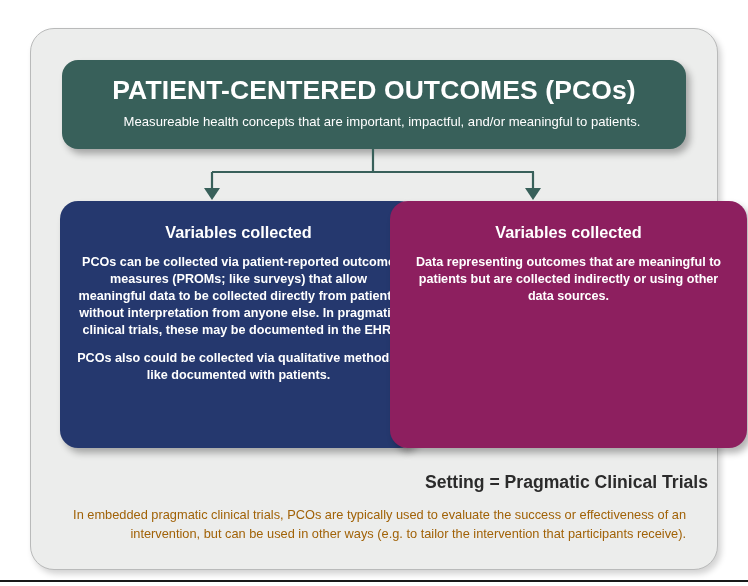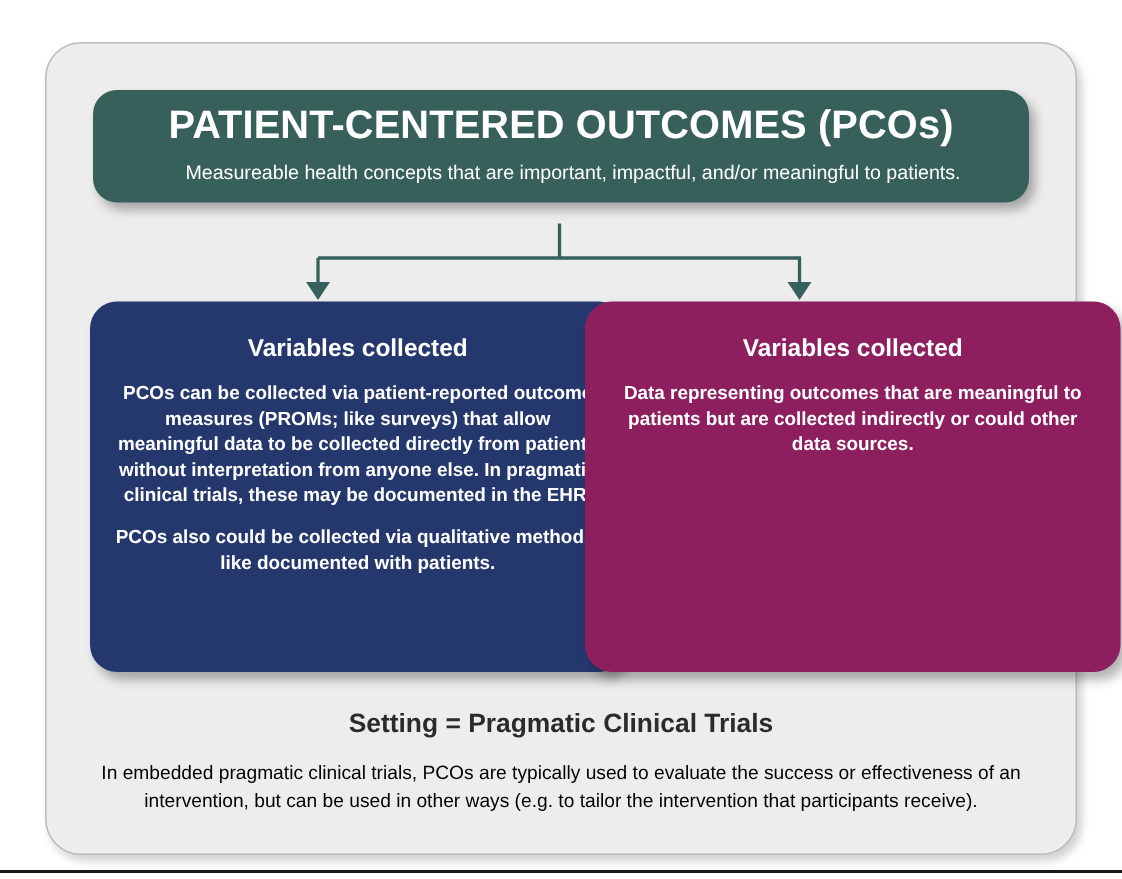--- a/index.html
+++ b/index.html
@@ -29,21 +29,21 @@
     border-radius: 24px;
     box-shadow: 3px 4px 6px rgba(0,0,0,0.18);
   }
 
   
   #header-box {
     position: absolute;
     left: 62px;
     top: 60px;
     width: 624px;
-    height: 75px;
+    height: 89px;
     box-sizing: border-box;
     background: #38605A;
     border-radius: 16px;
     box-shadow: 4px 5px 7px rgba(0,0,0,0.30);
     display: flex;
     flex-direction: column;
     align-items: center;
     justify-content: center;
     padding: 6px 14px 10px;
   }
@@ -108,34 +108,34 @@
 
   #branch-left .b-title  { padding-top: 3px; }
   #branch-right .b-title { padding-top: 3px; }
 
   
   #footer-block {
     position: absolute;
     left: 40px;
     top: 472px;
     width: 668px;
-    text-align: center;
+    text-align: right;
     color: #333333;
   }
   #footer-block .f-title {
     font-size: 17.6px;
     font-weight: bold;
     color: #2B2B2B;
     line-height: 1.25;
     margin-bottom: 12px;
   }
   #footer-block .f-para {
     font-size: 12.8px;
     font-weight: normal;
-    color: #000000;
+    color: #a16207;
     line-height: 1.45;
     padding: 0 22px;
   }
 
   
   #bottom-rule {
     position: absolute;
     left: 0;
     top: 580px;
     width: 748px;
@@ -169,21 +169,21 @@
     <span>Variables collected</span><br>
   </div>
   <p class="b-para">PCOs can be collected via patient-reported outcome measures (PROMs; like surveys) that allow meaningful data to be collected directly from patients without interpretation from anyone else. In pragmatic clinical trials, these may be documented in the EHR.</p>
   <p class="b-para">PCOs also could be collected via qualitative methods, like documented with patients.</p>
 </div>
 
 <div id="branch-right" class="branch-box">
   <div class="b-title">
     <span>Variables collected</span><br>
   </div>
-  <p class="b-para">Data representing outcomes that are meaningful to patients but are collected indirectly or could other data sources.</p>
+  <p class="b-para">Data representing outcomes that are meaningful to patients but are collected indirectly or using other data sources.</p>
 </div>
 
 <div id="footer-block">
   <div class="f-title">Setting = Pragmatic Clinical Trials</div>
   <div class="f-para">In embedded pragmatic clinical trials, PCOs are typically used to evaluate the success or effectiveness of an intervention, but can be used in other ways (e.g. to tailor the intervention that participants receive).</div>
 </div>
 
 <div id="bottom-rule"></div>
 
 </body></html>

